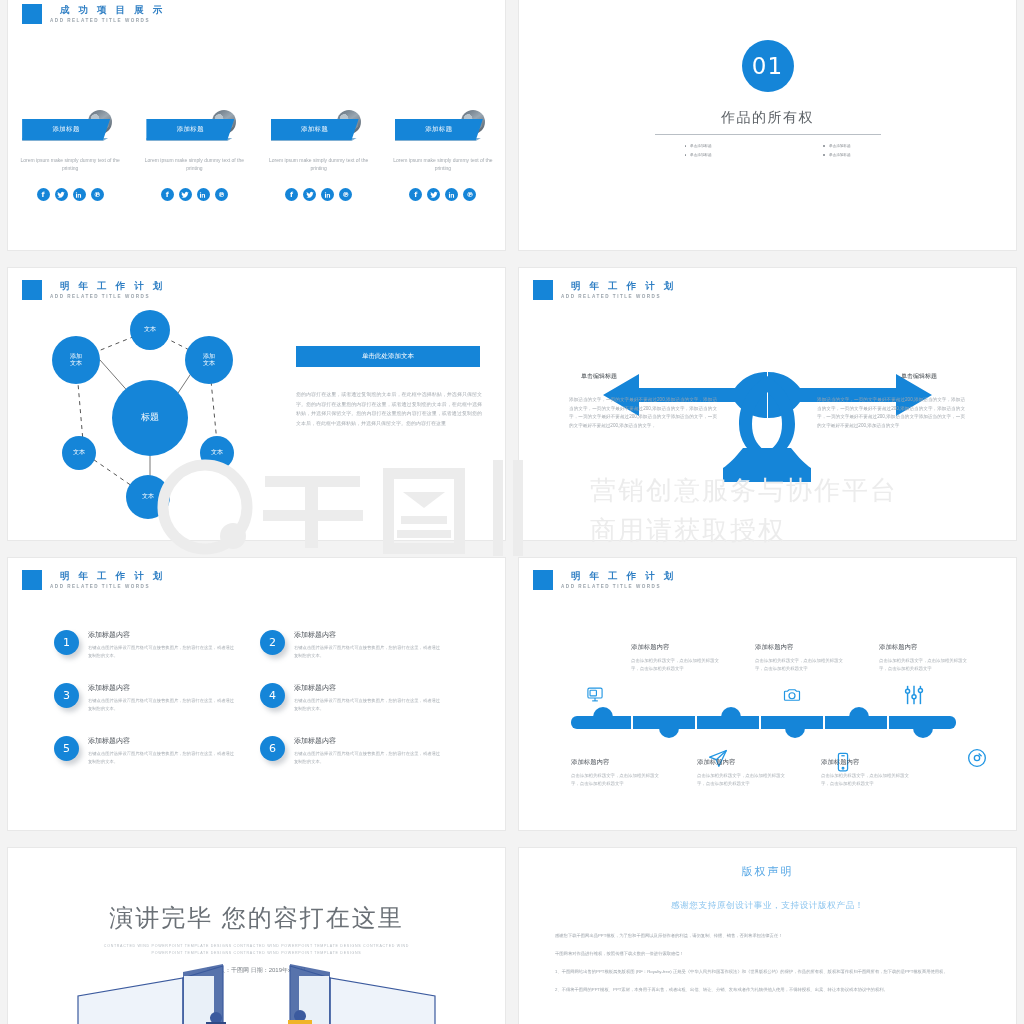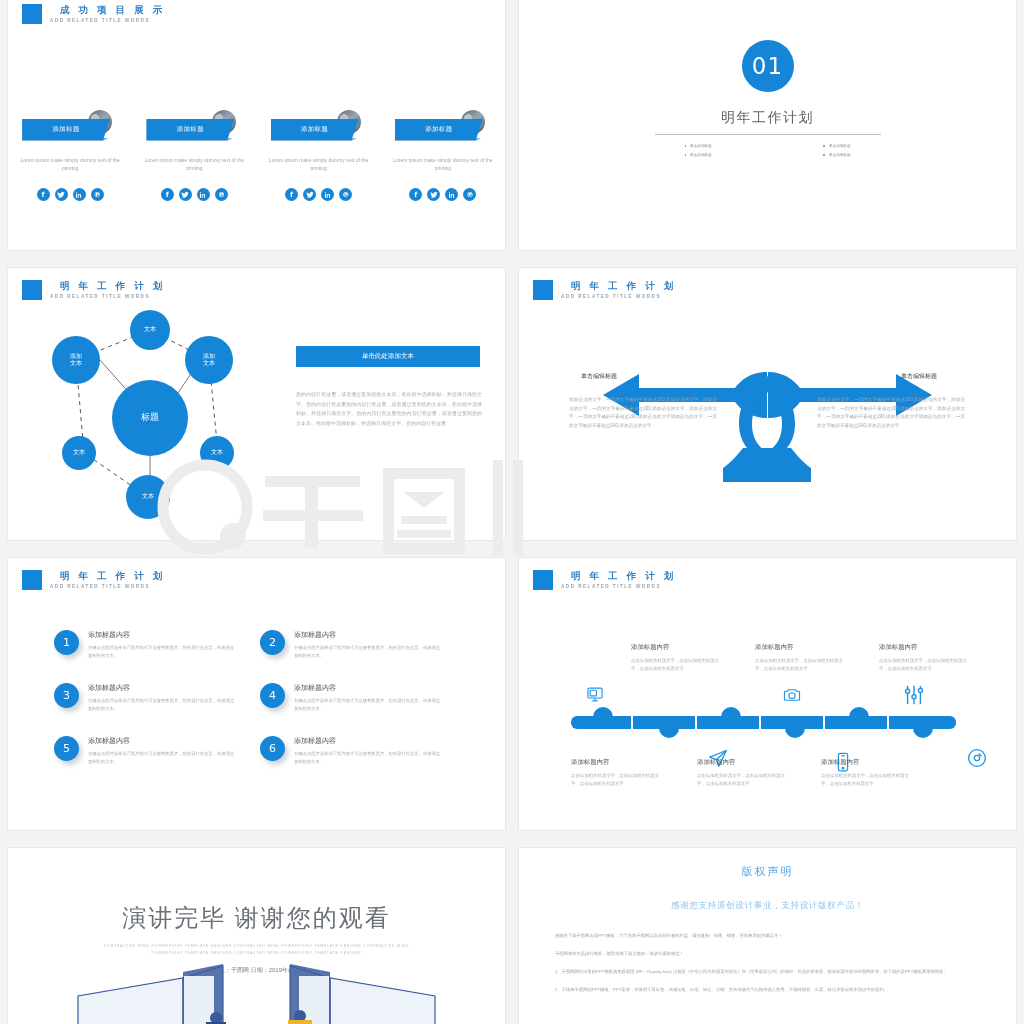--- a/index.html
+++ b/index.html
@@ -270,21 +270,21 @@
             </i>
           <i>℗</i>
         </div>
       </div>
     </div>
   </div>
 
   <div class="slide s2">
     <div class="sec-wrap">
       <div class="sec-circle">01</div>
-      <div class="sec-title">明年工作计划</div>
+      <div class="sec-title">作品的所有权</div>
       <div class="sec-rule"></div>
       <div class="sec-bullets">
         <div class="bcol">
           <div class="bli">
               <span class="bdot"></span>
               <span>单击添加标题</span>
             </div>
           <div class="bli">
               <span class="bdot"></span>
               <span>单击添加标题</span>
@@ -507,21 +507,21 @@
         <div class="b">点击添加相关标题文字，点击添加相关标题文字，点击添加相关标题文字</div>
       </div>
       <div class="tl-blk" style="left:302px;top:200px">
         <div class="t">添加标题内容</div>
         <div class="b">点击添加相关标题文字，点击添加相关标题文字，点击添加相关标题文字</div>
       </div>
     </div>
   </div>
 
   <div class="slide s7">
-    <div class="ty-main">演讲完毕  谢谢您的观看</div>
+    <div class="ty-main">演讲完毕  您的容打在这里</div>
     <div class="ty-en">CONTRACTED WIND POWERPOINT TEMPLATE DESIGNS CONTRACTED WIND POWERPOINT TEMPLATE DESIGNS CONTRACTED WIND POWERPOINT TEMPLATE DESIGNS CONTRACTED WIND POWERPOINT TEMPLATE DESIGNS</div>
     <div class="ty-meta">汇报人：千图网     日期：2019年x月x日</div>
     <svg class="doors" viewBox="0 0 497 72" preserveAspectRatio="none">
       <g>
         <polygon points="70,72 70,34 175,16 175,72" fill="#eef3fa" stroke="#3b5a9e" stroke-width="1.2"></polygon>
         <polygon points="175,72 175,16 215,4 215,72" fill="#f7fafd" stroke="#3b5a9e" stroke-width="1.2"></polygon>
         <polygon points="175,10 215,2 215,72 175,72" fill="#3b5a9e" opacity=".85"></polygon>
         <rect x="176" y="14" width="30" height="50" fill="#e9f0f8"></rect>
         <circle cx="208" cy="56" r="6" fill="#3b5a9e"></circle>
         <rect x="198" y="60" width="20" height="12" fill="#2f4a85"></rect>
@@ -559,14 +559,18 @@
       <rect x="238" y="16" width="82" height="11"></rect>
       <rect x="309" y="16" width="11" height="86"></rect>
       <rect x="238" y="91" width="82" height="11"></rect>
       <path d="M258 40 h42 l-21 16 z"></path>
       <rect x="256" y="64" width="46" height="8"></rect>
       <rect x="252" y="78" width="54" height="8"></rect>
       <rect x="348" y="8" width="10" height="96"></rect>
       <rect x="368" y="8" width="10" height="96"></rect>
     </g>
   </svg>
+  <div class="wm-txt">
+    <div>营销创意服务与协作平台</div>
+    <div>商用请获取授权</div>
+  </div>
 
 </div>
 
 </body></html>

